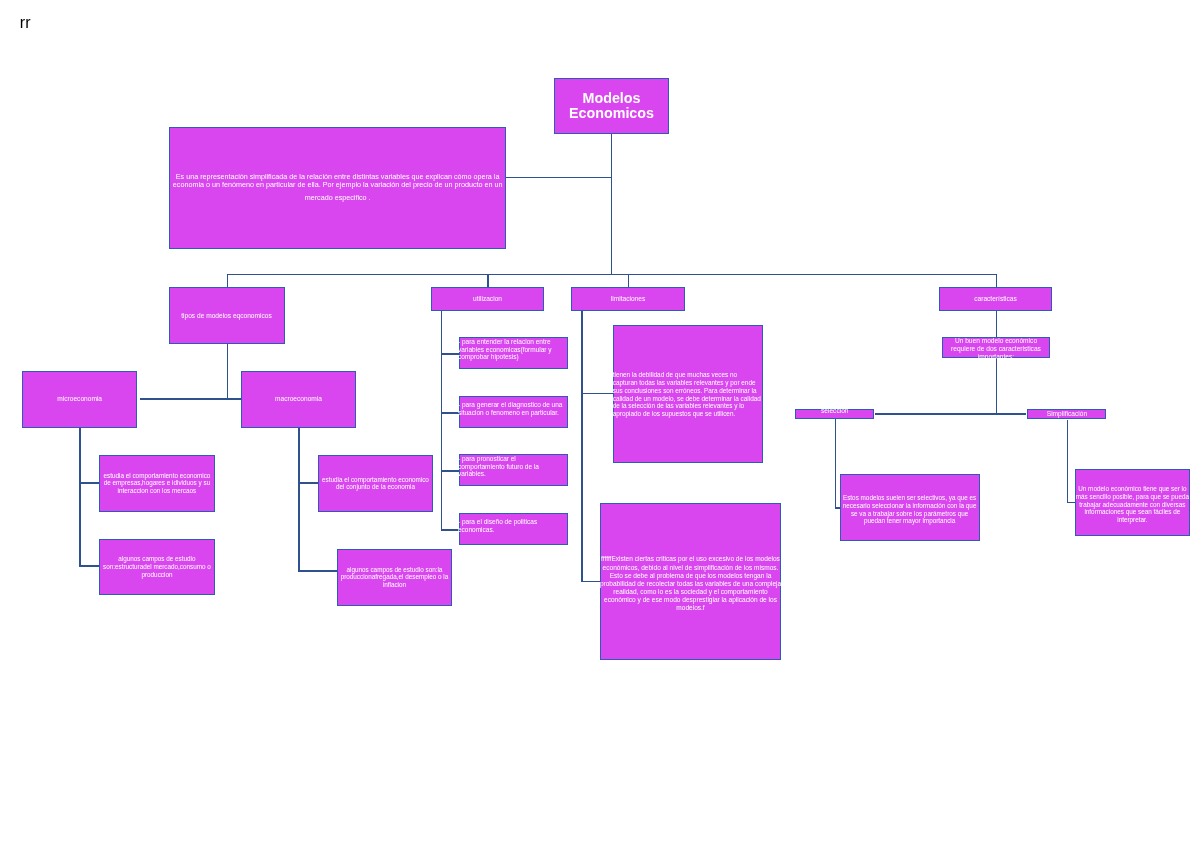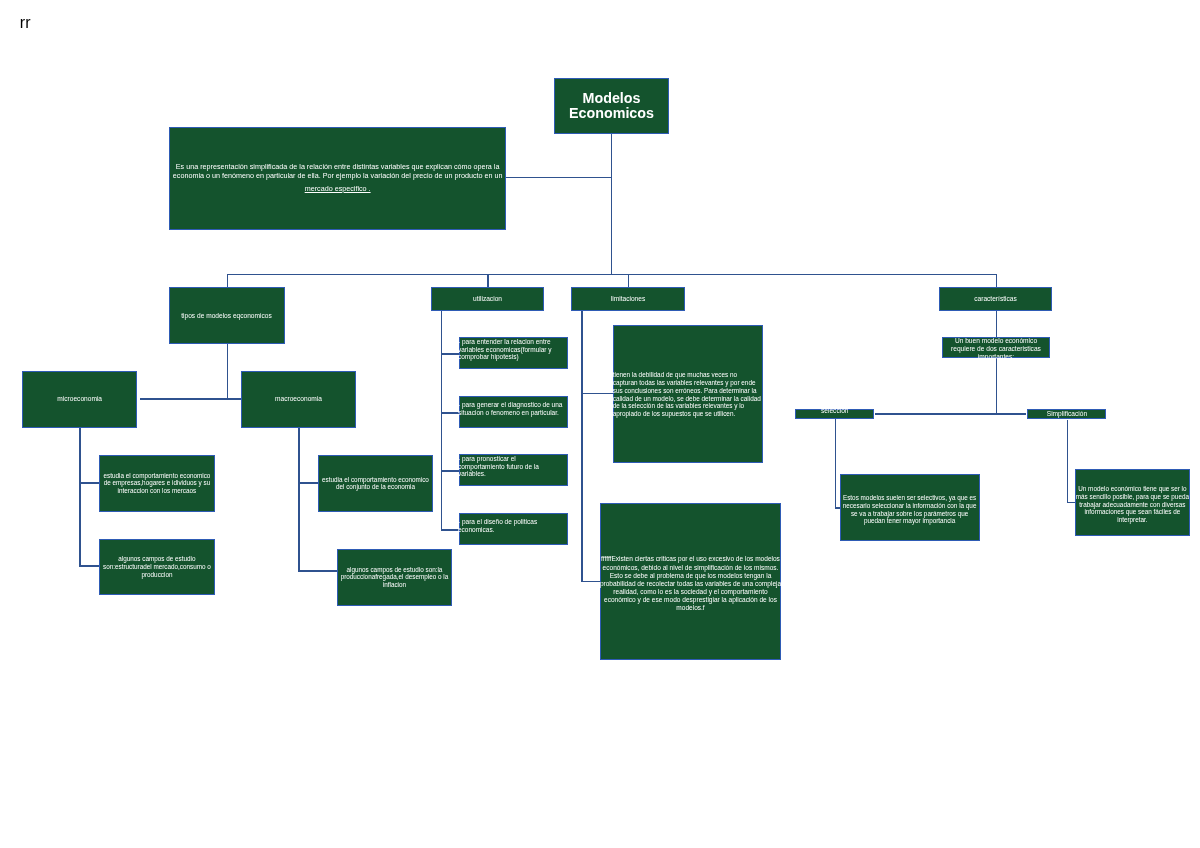--- a/index.html
+++ b/index.html
@@ -1,20 +1,20 @@
 <!DOCTYPE html>
 <html><head>
 <meta charset="utf-8">
 <style>
   html,body{margin:0;padding:0;background:#ffffff;}
   body{width:1200px;height:848px;overflow:hidden;
        font-family:"Liberation Sans",sans-serif;
        -webkit-font-smoothing:antialiased;}
   #canvas{position:relative;width:1200px;height:848px;background:#ffffff;}
-  .box{position:absolute;background:#14532d;border:1px solid #2E5BB5;box-sizing:border-box;
+  .box{position:absolute;background:#d946ef;border:1px solid #2E5BB5;box-sizing:border-box;
        color:#ffffff;display:flex;text-align:center;overflow:visible;}
   .box > span{display:block;width:100%;}
   .mid{align-items:center;}
   .conn{position:absolute;background:#2F528F;}
   .lbl{position:absolute;color:#000000;font-size:16px;line-height:16px;}
 
   .b-title{font-size:14.3px;font-weight:bold;line-height:15.2px;letter-spacing:0px;}
   .b-intro{font-size:7.2px;line-height:8.55px;}
   .b-branch{font-size:6.6px;line-height:8px;}
   .b-small{font-size:6.6px;line-height:8px;}
@@ -76,24 +76,24 @@
   <div class="conn" style="left:875px;top:413.2px;width:151px;height:1.6px;"></div>
   <div class="conn" style="left:834.5px;top:419px;width:1.6px;height:89.5px;"></div>
   <div class="conn" style="left:834.5px;top:507px;width:7px;height:1.6px;"></div>
   <div class="conn" style="left:1066.8px;top:419.5px;width:1.6px;height:83.5px;"></div>
   <div class="conn" style="left:1066.8px;top:501.5px;width:9px;height:1.6px;"></div>
 
   <div class="box mid b-title" style="left:554px;top:78px;width:115px;height:56px;">
     <span>Modelos Economicos</span>
   </div>
 
-  <div class="box mid b-intro" style="left:169.4px;top:127.1px;width:336.5px;height:103px;">
+  <div class="box mid b-intro" style="left:169.4px;top:127.1px;width:336.5px;height:122px;">
     <span style="padding-top:3.2px;position:relative;top:-2.0px;">
         <span style="display:block;">Es una representación simplificada de la relación entre distintas variables que explican cómo opera la economia o un fenómeno en particular de ella. Por ejemplo la variación del precio de un producto en un</span>
-        <span style="display:block;margin-top:4.2px;text-decoration:underline;">mercado especifico .</span>
+        <span style="display:block;margin-top:4.2px;">mercado especifico .</span>
       </span>
   </div>
 
   <div class="box mid b-branch" style="left:168.5px;top:287px;width:116px;height:57px;">
     <span>tipos de modelos eqconomicos</span>
   </div>
   <div class="box mid b-small" style="left:431px;top:287px;width:113px;height:24px;">
     <span>utilizacion</span>
   </div>
   <div class="box mid b-small" style="left:571px;top:287px;width:114px;height:24px;">

